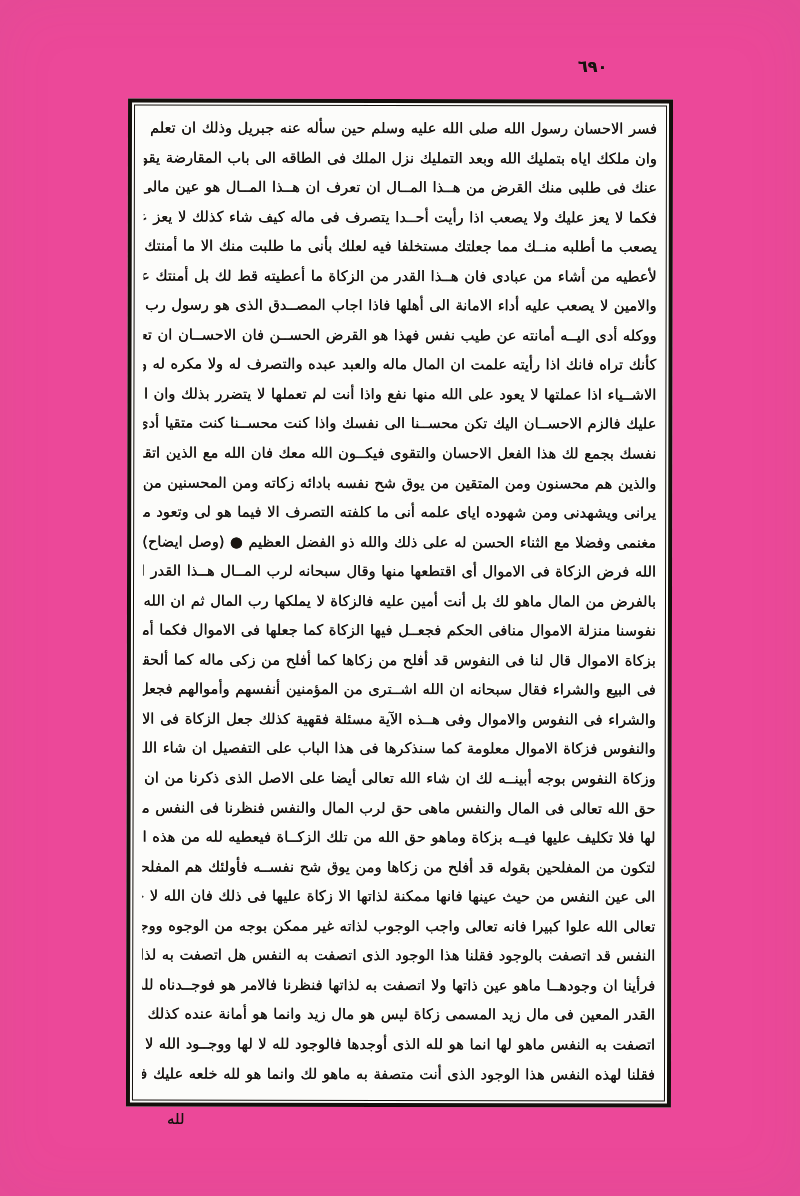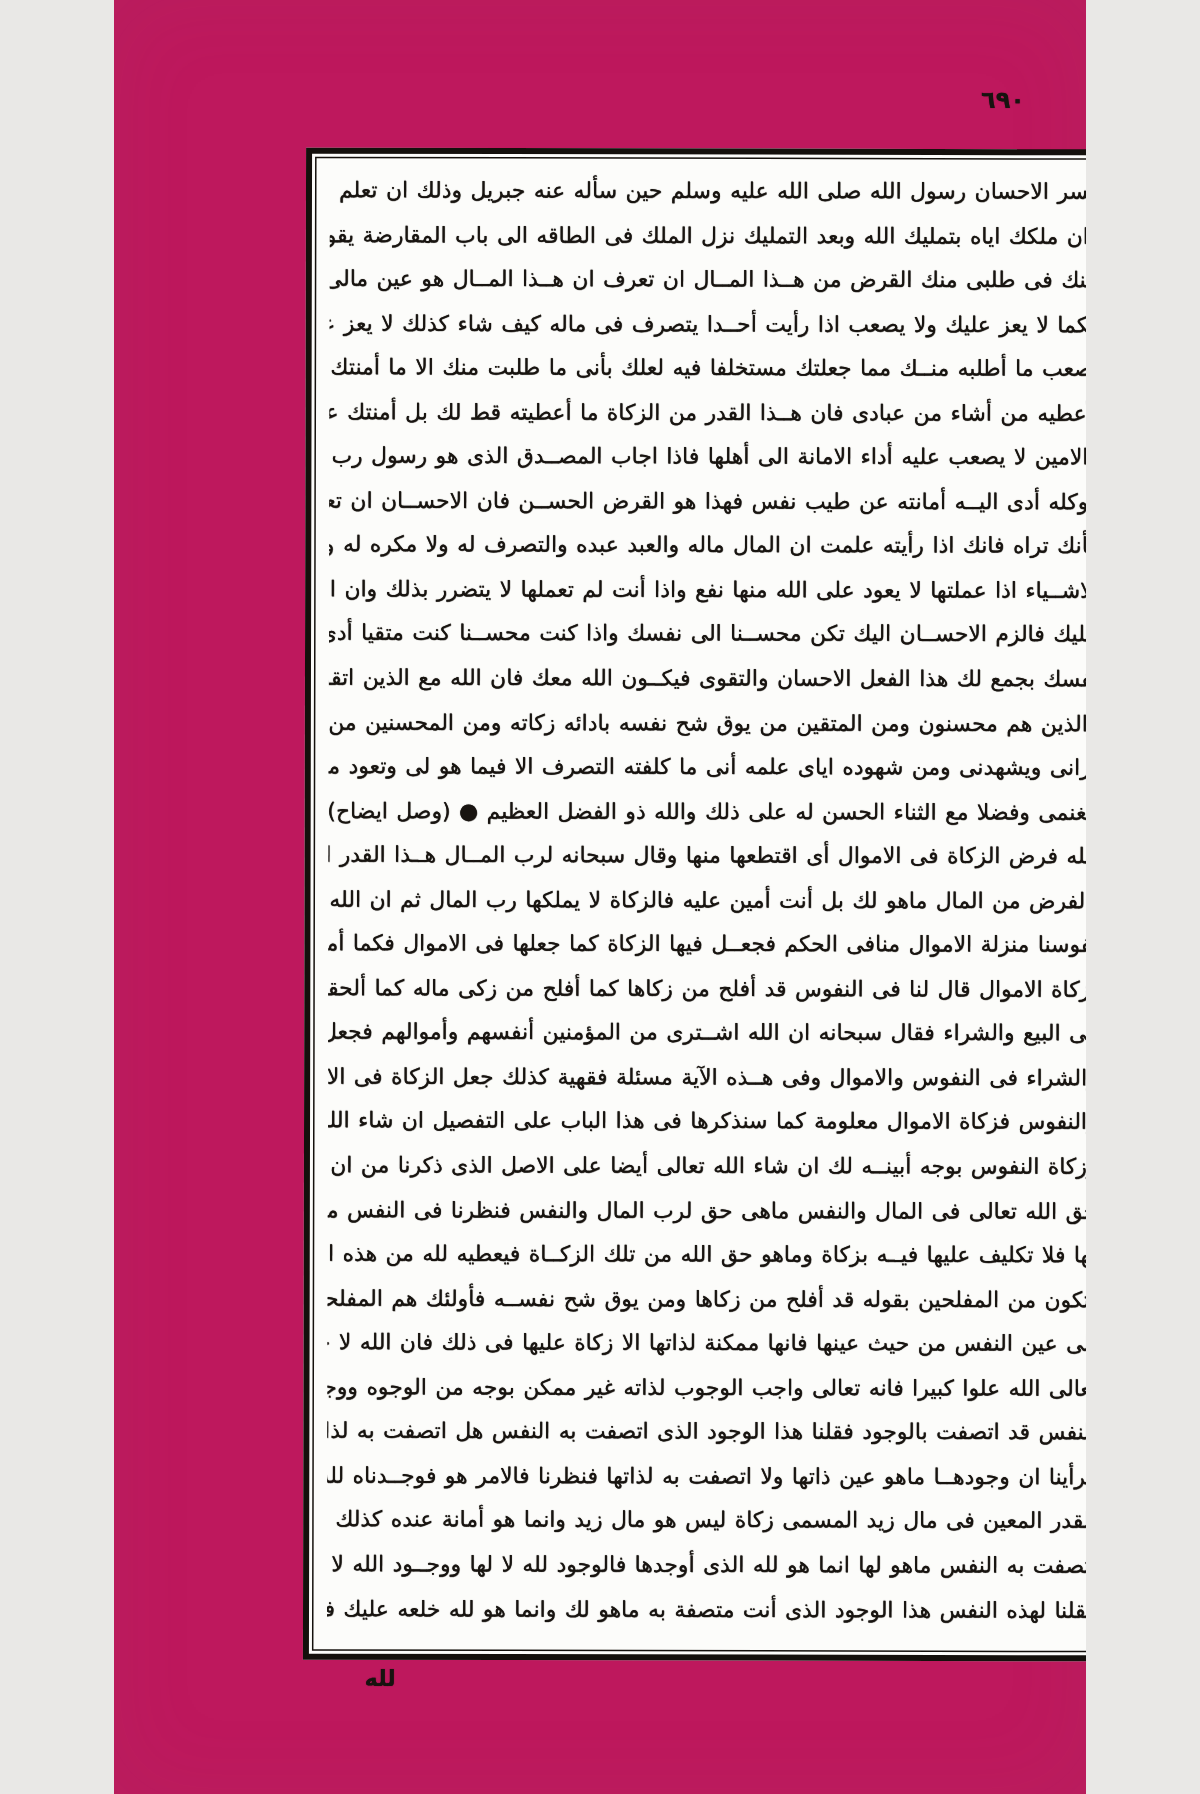--- a/index.html
+++ b/index.html
@@ -3,24 +3,24 @@
 <meta charset="utf-8">
 <style>
   html, body {
     margin: 0;
     padding: 0;
     background: #e9e8e6;
     font-family: "DejaVu Sans", sans-serif;
   }
   .sheet {
     position: relative;
-    width: 648px;
+    width: 800px;
     height: 1196px;
     margin: 0 auto;
-    background: #be185d;
+    background: #ec4899;
     box-shadow: inset 0 0 60px rgba(120,115,105,0.08);
     overflow: hidden;
   }
   .page-number {
     position: absolute;
     top: 57px;
     left: 578px;
     font-size: 16px;
     font-weight: bold;
     color: #17130f;
@@ -66,21 +66,21 @@
   .text-line::after {
     content: "";
     display: inline-block;
     width: 100%;
   }
   .catchword {
     position: absolute;
     top: 1110px;
     left: 167px;
     font-size: 15px;
-    font-weight: bold;
+    font-weight: normal;
     color: #17130f;
     direction: rtl;
     text-shadow: 0 0 0.6px rgba(23,19,15,0.8);
   }
 </style>
 </head>
 <body>
 
 <div class="sheet">
 

